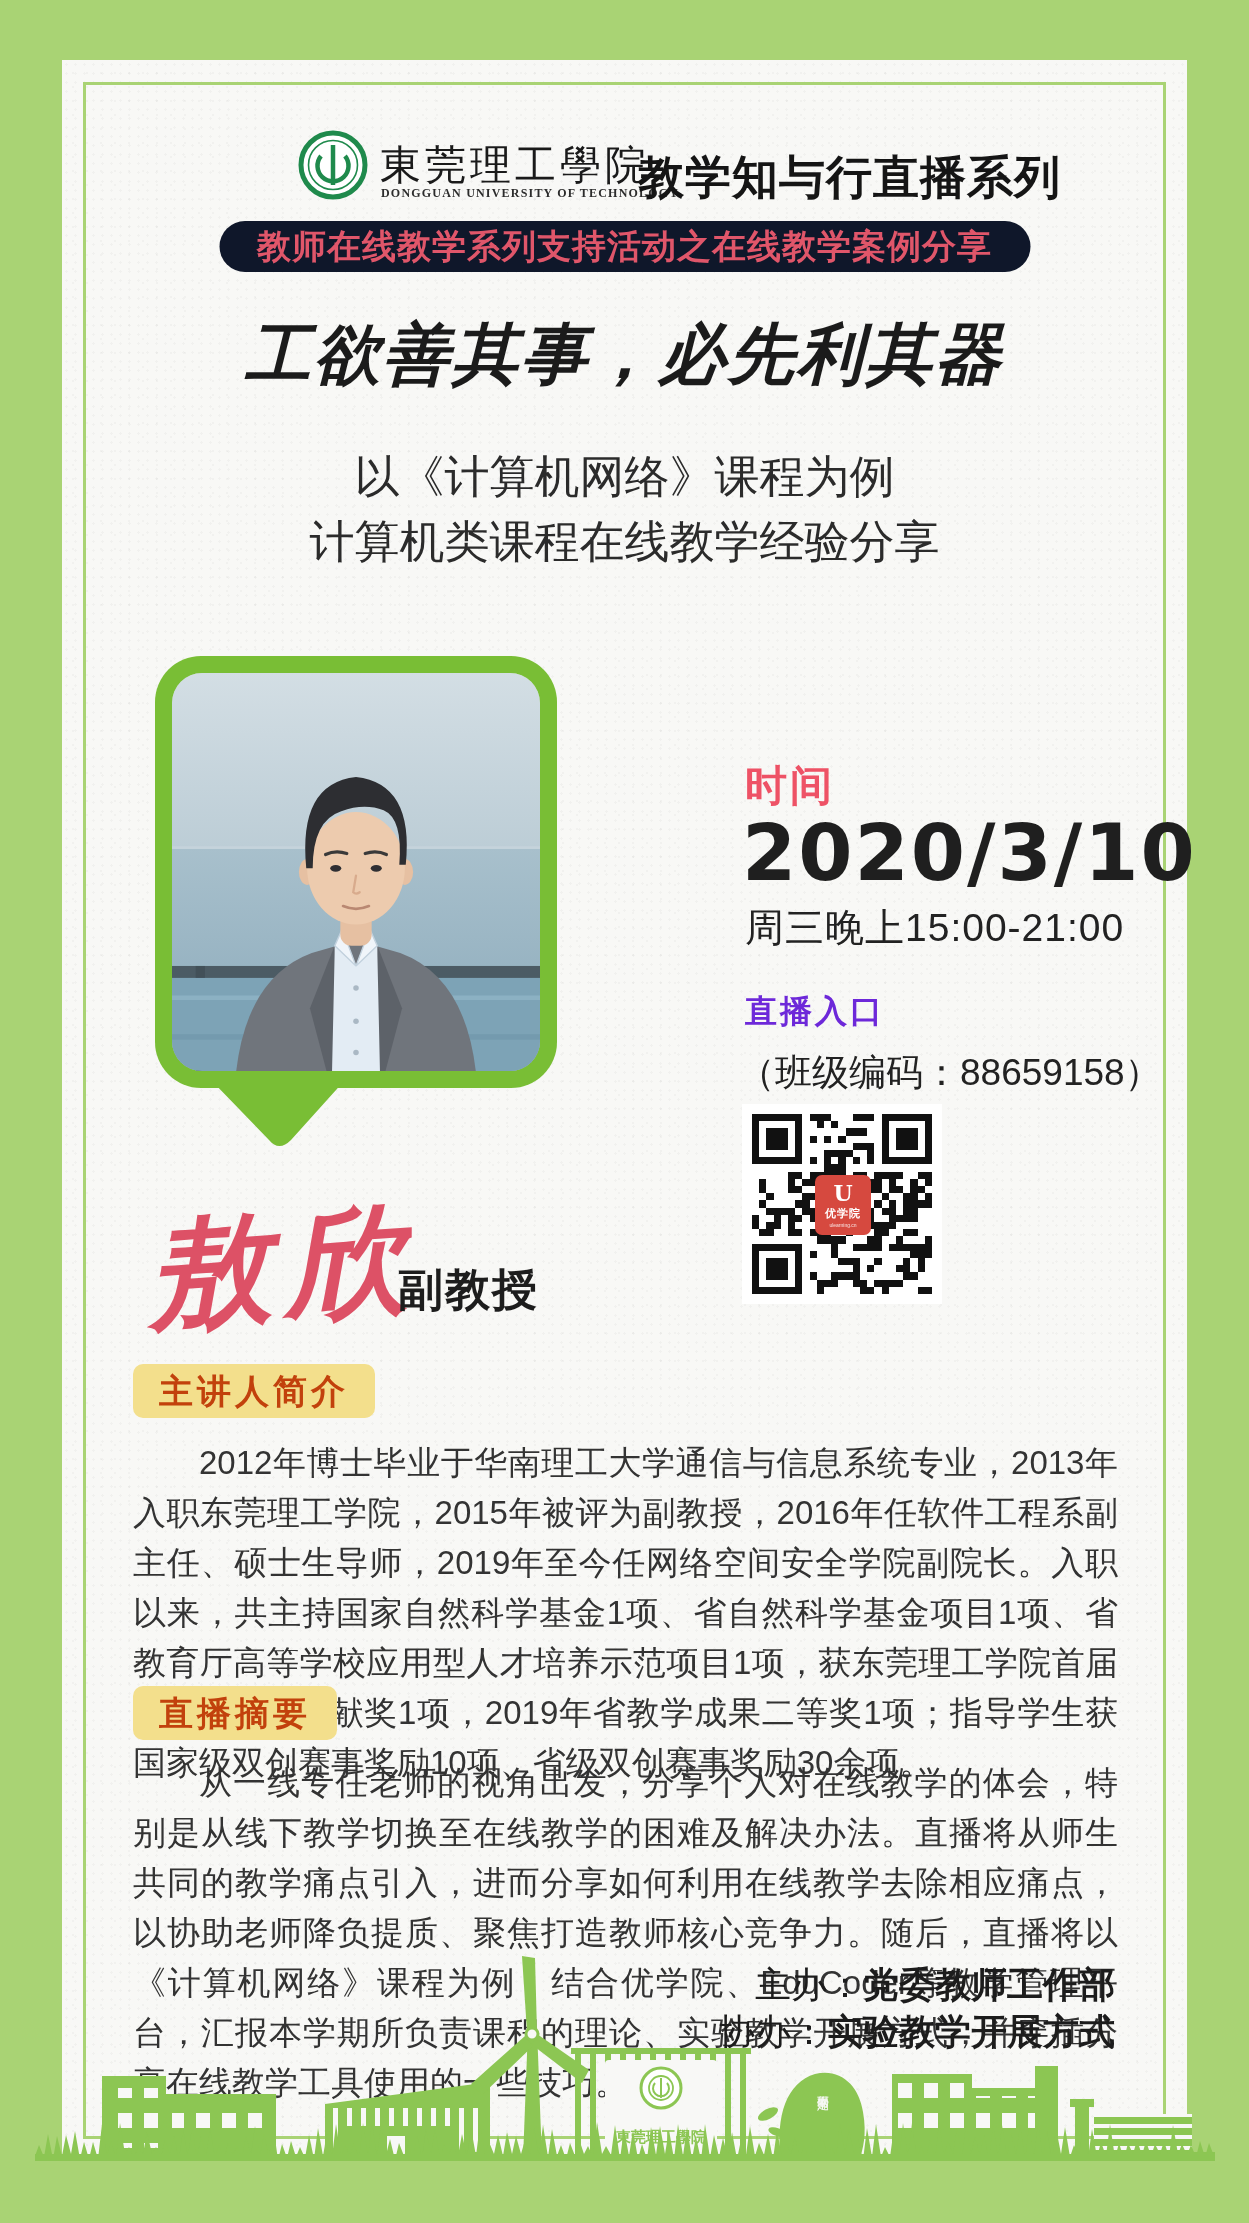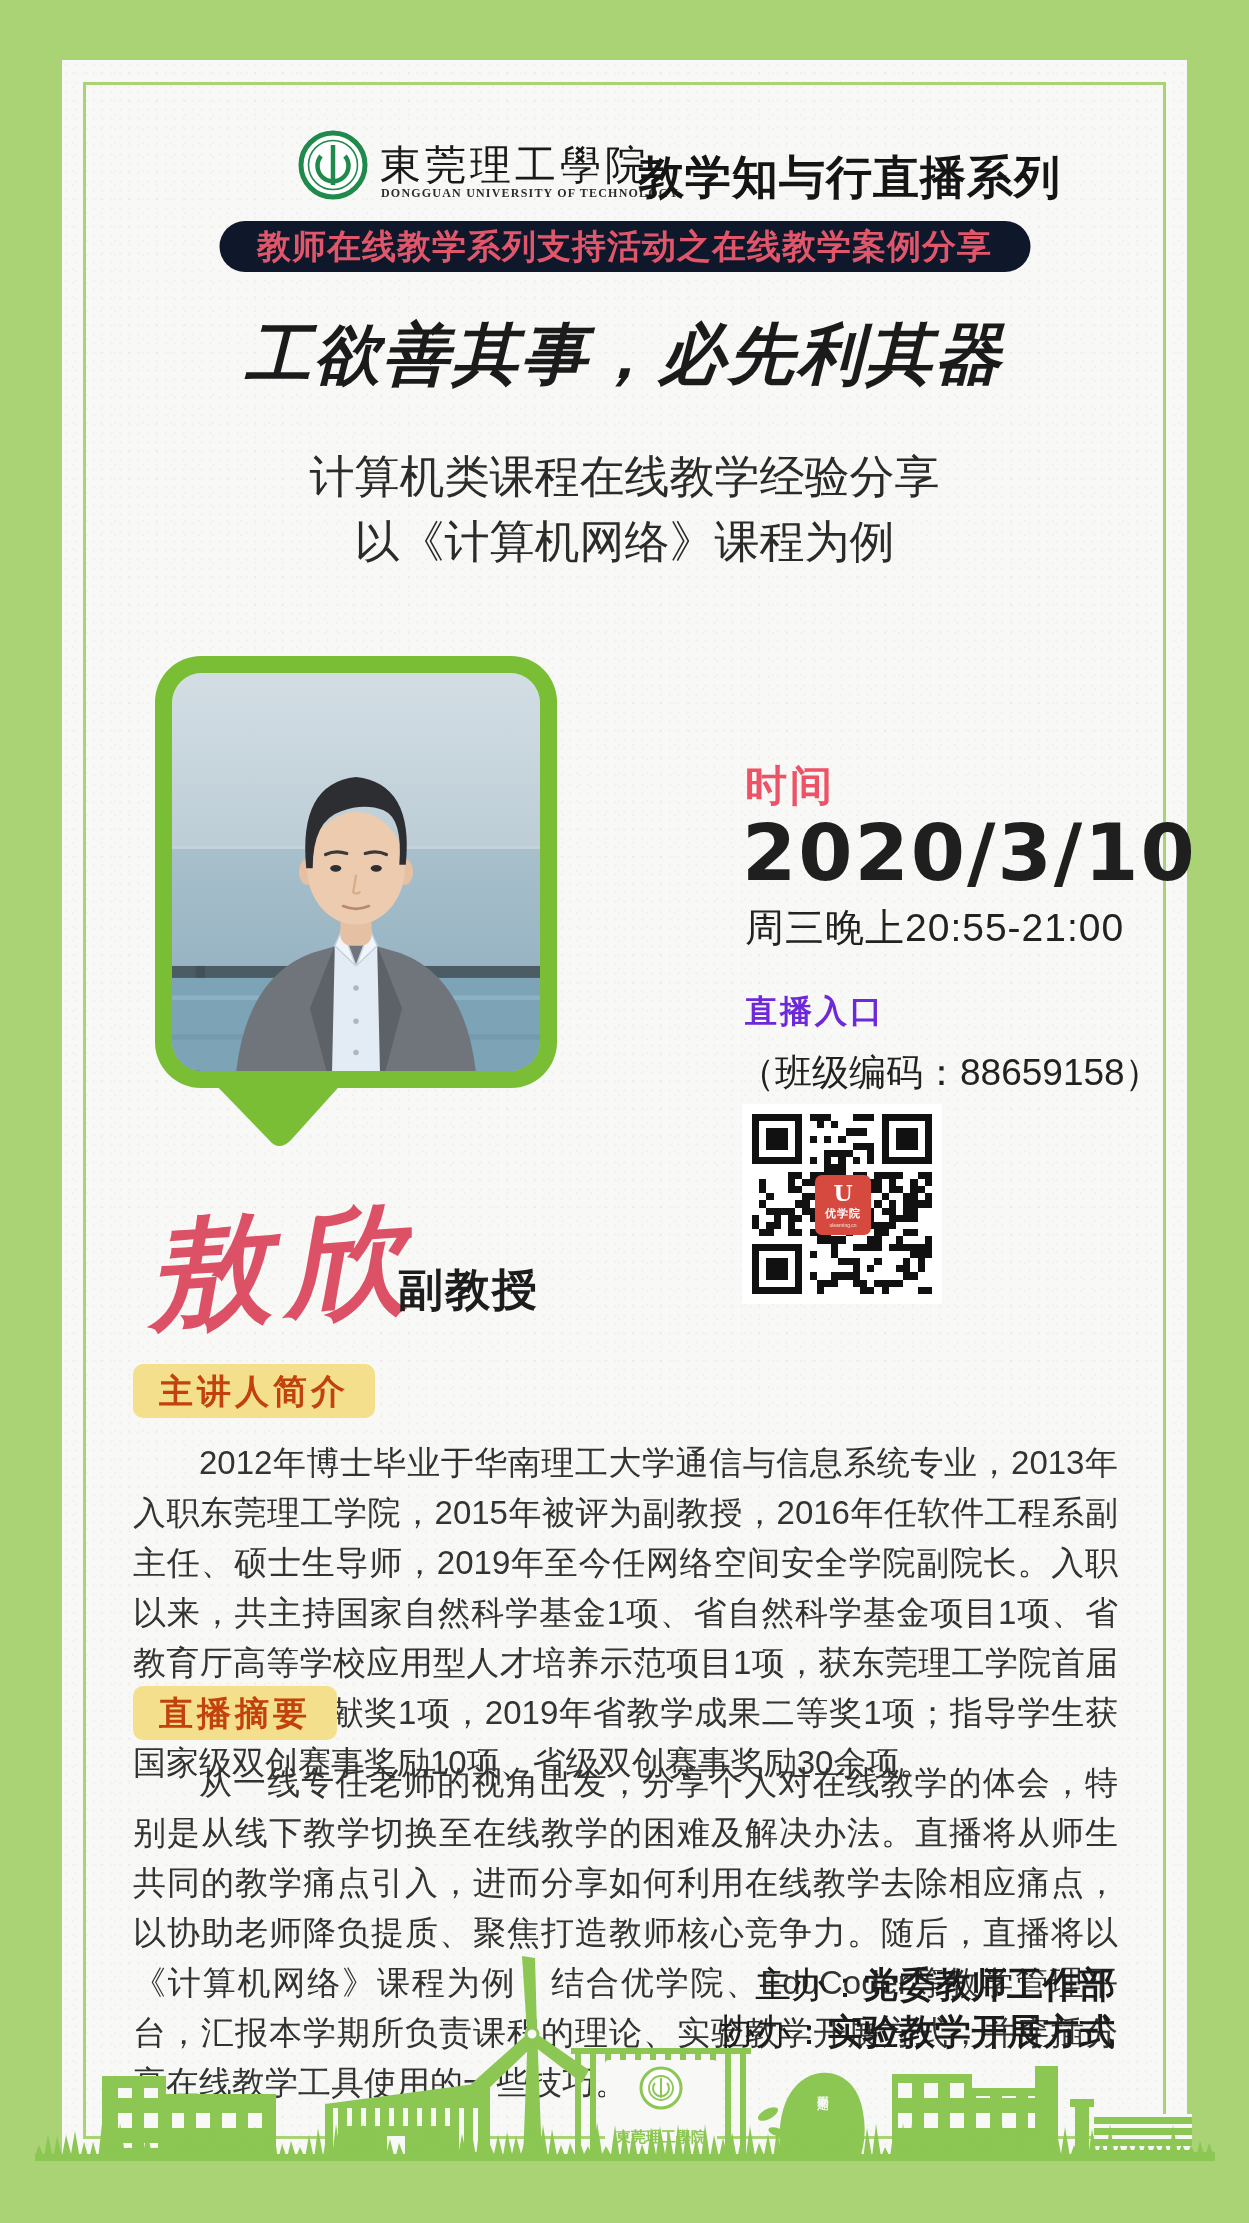--- a/index.html
+++ b/index.html
@@ -84,22 +84,22 @@
     <path d="M35 15 v40" stroke="#1f8a4c" stroke-width="4.5" fill="none"></path>
     <path d="M23 26 a15.5 15.5 0 1 0 24 0" stroke="#1f8a4c" stroke-width="4.5" fill="none"></path>
   </svg>
   <div class="abs uni-zh">東莞理工學院</div>
   <div class="abs uni-en">DONGGUAN UNIVERSITY OF TECHNOLOGY</div>
   <div class="abs series-title">教学知与行直播系列</div>
   <div class="abs banner-pill">教师在线教学系列支持活动之在线教学案例分享</div>
 
   <div class="abs main-title">工欲善其事，必先利其器</div>
   <div class="abs subtitle">
+    <div>以《计算机网络》课程为例</div>
     <div>计算机类课程在线教学经验分享</div>
-    <div>以《计算机网络》课程为例</div>
   </div>
 
   <div class="abs bubble">
     <div class="bubble-inner">
       <svg viewBox="0 0 400 432" preserveAspectRatio="xMidYMid slice">
         <defs>
           <linearGradient id="skyg" x1="0" y1="0" x2="0" y2="1">
             <stop offset="0" stop-color="#d3dee4"></stop>
               <stop offset="1" stop-color="#bccdd6"></stop>
           </linearGradient>
@@ -140,21 +140,21 @@
         <path d="M186,253 Q200,259 214,253" stroke="#b98872" stroke-width="3" fill="none" stroke-linecap="round"></path>
       </svg>
     </div>
   </div>
   <svg class="abs bubble-tail" viewBox="0 0 150 72">
     <path d="M8,0 L142,0 L88,60 Q76,72 66,60 Z" fill="#79be35"></path>
   </svg>
 
   <div class="abs time-label">时间</div>
   <div class="abs date">2020/3/10</div>
-  <div class="abs time-detail">周三晚上20:55-21:00</div>
+  <div class="abs time-detail">周三晚上15:00-21:00</div>
   <div class="abs entry-label">直播入口</div>
   <div class="abs class-code">（班级编码：88659158）</div>
 
   <div class="abs qr">
     <svg viewBox="0 0 25 25" shape-rendering="crispEdges">
       <path id="qr-path" d="M0 0h1v1h-1zM1 0h1v1h-1zM2 0h1v1h-1zM3 0h1v1h-1zM4 0h1v1h-1zM5 0h1v1h-1zM6 0h1v1h-1zM8 0h1v1h-1zM9 0h1v1h-1zM10 0h1v1h-1zM14 0h1v1h-1zM15 0h1v1h-1zM16 0h1v1h-1zM18 0h1v1h-1zM19 0h1v1h-1zM20 0h1v1h-1zM21 0h1v1h-1zM22 0h1v1h-1zM23 0h1v1h-1zM24 0h1v1h-1zM0 1h1v1h-1zM6 1h1v1h-1zM9 1h1v1h-1zM11 1h1v1h-1zM18 1h1v1h-1zM24 1h1v1h-1zM0 2h1v1h-1zM2 2h1v1h-1zM3 2h1v1h-1zM4 2h1v1h-1zM6 2h1v1h-1zM13 2h1v1h-1zM14 2h1v1h-1zM15 2h1v1h-1zM18 2h1v1h-1zM20 2h1v1h-1zM21 2h1v1h-1zM22 2h1v1h-1zM24 2h1v1h-1zM0 3h1v1h-1zM2 3h1v1h-1zM3 3h1v1h-1zM4 3h1v1h-1zM6 3h1v1h-1zM8 3h1v1h-1zM10 3h1v1h-1zM12 3h1v1h-1zM18 3h1v1h-1zM20 3h1v1h-1zM21 3h1v1h-1zM22 3h1v1h-1zM24 3h1v1h-1zM0 4h1v1h-1zM2 4h1v1h-1zM3 4h1v1h-1zM4 4h1v1h-1zM6 4h1v1h-1zM14 4h1v1h-1zM15 4h1v1h-1zM16 4h1v1h-1zM18 4h1v1h-1zM20 4h1v1h-1zM21 4h1v1h-1zM22 4h1v1h-1zM24 4h1v1h-1zM0 5h1v1h-1zM6 5h1v1h-1zM10 5h1v1h-1zM11 5h1v1h-1zM12 5h1v1h-1zM13 5h1v1h-1zM16 5h1v1h-1zM18 5h1v1h-1zM24 5h1v1h-1zM0 6h1v1h-1zM1 6h1v1h-1zM2 6h1v1h-1zM3 6h1v1h-1zM4 6h1v1h-1zM5 6h1v1h-1zM6 6h1v1h-1zM8 6h1v1h-1zM10 6h1v1h-1zM12 6h1v1h-1zM14 6h1v1h-1zM16 6h1v1h-1zM18 6h1v1h-1zM19 6h1v1h-1zM20 6h1v1h-1zM21 6h1v1h-1zM22 6h1v1h-1zM23 6h1v1h-1zM24 6h1v1h-1zM10 7h1v1h-1zM11 7h1v1h-1zM12 7h1v1h-1zM5 8h1v1h-1zM6 8h1v1h-1zM8 8h1v1h-1zM9 8h1v1h-1zM10 8h1v1h-1zM11 8h1v1h-1zM12 8h1v1h-1zM14 8h1v1h-1zM15 8h1v1h-1zM17 8h1v1h-1zM18 8h1v1h-1zM19 8h1v1h-1zM20 8h1v1h-1zM23 8h1v1h-1zM24 8h1v1h-1zM1 9h1v1h-1zM5 9h1v1h-1zM7 9h1v1h-1zM8 9h1v1h-1zM16 9h1v1h-1zM17 9h1v1h-1zM19 9h1v1h-1zM22 9h1v1h-1zM24 9h1v1h-1zM1 10h1v1h-1zM5 10h1v1h-1zM6 10h1v1h-1zM16 10h1v1h-1zM17 10h1v1h-1zM19 10h1v1h-1zM20 10h1v1h-1zM22 10h1v1h-1zM23 10h1v1h-1zM2 11h1v1h-1zM7 11h1v1h-1zM8 11h1v1h-1zM18 11h1v1h-1zM21 11h1v1h-1zM22 11h1v1h-1zM24 11h1v1h-1zM1 12h1v1h-1zM6 12h1v1h-1zM7 12h1v1h-1zM17 12h1v1h-1zM19 12h1v1h-1zM21 12h1v1h-1zM22 12h1v1h-1zM23 12h1v1h-1zM24 12h1v1h-1zM2 13h1v1h-1zM3 13h1v1h-1zM4 13h1v1h-1zM5 13h1v1h-1zM7 13h1v1h-1zM8 13h1v1h-1zM16 13h1v1h-1zM18 13h1v1h-1zM19 13h1v1h-1zM21 13h1v1h-1zM22 13h1v1h-1zM0 14h1v1h-1zM3 14h1v1h-1zM5 14h1v1h-1zM6 14h1v1h-1zM8 14h1v1h-1zM16 14h1v1h-1zM19 14h1v1h-1zM20 14h1v1h-1zM21 14h1v1h-1zM22 14h1v1h-1zM0 15h1v1h-1zM2 15h1v1h-1zM3 15h1v1h-1zM5 15h1v1h-1zM16 15h1v1h-1zM17 15h1v1h-1zM18 15h1v1h-1zM19 15h1v1h-1zM1 16h1v1h-1zM2 16h1v1h-1zM5 16h1v1h-1zM6 16h1v1h-1zM8 16h1v1h-1zM9 16h1v1h-1zM10 16h1v1h-1zM13 16h1v1h-1zM17 16h1v1h-1zM18 16h1v1h-1zM21 16h1v1h-1zM22 16h1v1h-1zM9 17h1v1h-1zM10 17h1v1h-1zM11 17h1v1h-1zM12 17h1v1h-1zM16 17h1v1h-1zM17 17h1v1h-1zM20 17h1v1h-1zM24 17h1v1h-1zM0 18h1v1h-1zM1 18h1v1h-1zM2 18h1v1h-1zM3 18h1v1h-1zM4 18h1v1h-1zM5 18h1v1h-1zM6 18h1v1h-1zM11 18h1v1h-1zM14 18h1v1h-1zM15 18h1v1h-1zM16 18h1v1h-1zM17 18h1v1h-1zM19 18h1v1h-1zM20 18h1v1h-1zM21 18h1v1h-1zM22 18h1v1h-1zM23 18h1v1h-1zM24 18h1v1h-1zM0 19h1v1h-1zM6 19h1v1h-1zM8 19h1v1h-1zM11 19h1v1h-1zM22 19h1v1h-1zM23 19h1v1h-1zM24 19h1v1h-1zM0 20h1v1h-1zM2 20h1v1h-1zM3 20h1v1h-1zM4 20h1v1h-1zM6 20h1v1h-1zM12 20h1v1h-1zM13 20h1v1h-1zM14 20h1v1h-1zM17 20h1v1h-1zM21 20h1v1h-1zM23 20h1v1h-1zM0 21h1v1h-1zM2 21h1v1h-1zM3 21h1v1h-1zM4 21h1v1h-1zM6 21h1v1h-1zM14 21h1v1h-1zM16 21h1v1h-1zM20 21h1v1h-1zM21 21h1v1h-1zM23 21h1v1h-1zM0 22h1v1h-1zM2 22h1v1h-1zM3 22h1v1h-1zM4 22h1v1h-1zM6 22h1v1h-1zM8 22h1v1h-1zM11 22h1v1h-1zM12 22h1v1h-1zM13 22h1v1h-1zM14 22h1v1h-1zM21 22h1v1h-1zM22 22h1v1h-1zM0 23h1v1h-1zM6 23h1v1h-1zM9 23h1v1h-1zM10 23h1v1h-1zM11 23h1v1h-1zM14 23h1v1h-1zM15 23h1v1h-1zM17 23h1v1h-1zM18 23h1v1h-1zM19 23h1v1h-1zM20 23h1v1h-1zM0 24h1v1h-1zM1 24h1v1h-1zM2 24h1v1h-1zM3 24h1v1h-1zM4 24h1v1h-1zM5 24h1v1h-1zM6 24h1v1h-1zM9 24h1v1h-1zM15 24h1v1h-1zM16 24h1v1h-1zM18 24h1v1h-1zM23 24h1v1h-1zM24 24h1v1h-1z" fill="#111111"></path>
     </svg>
     <div class="qr-logo">
       <div class="u">U</div>
       <div class="nm">优学院</div>

